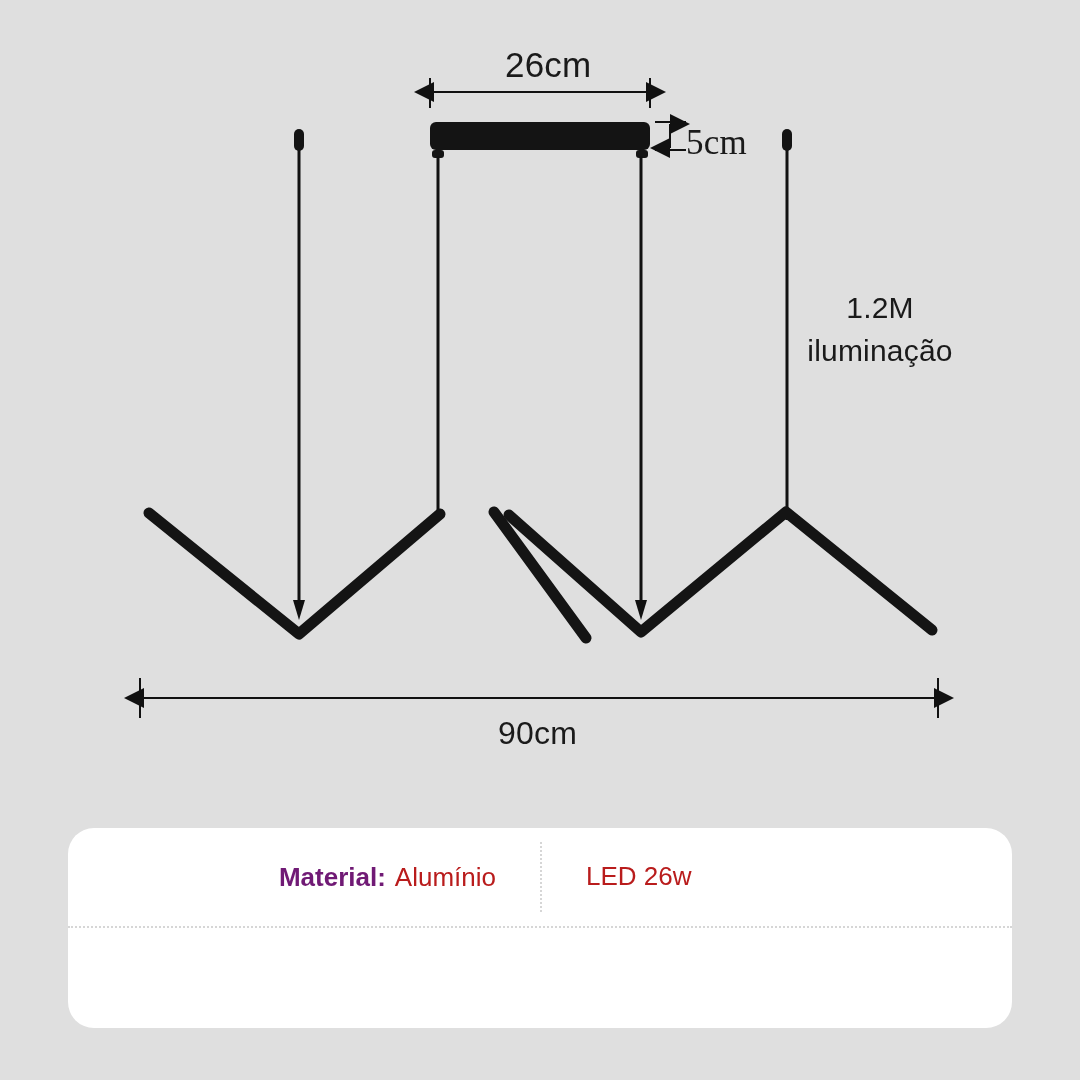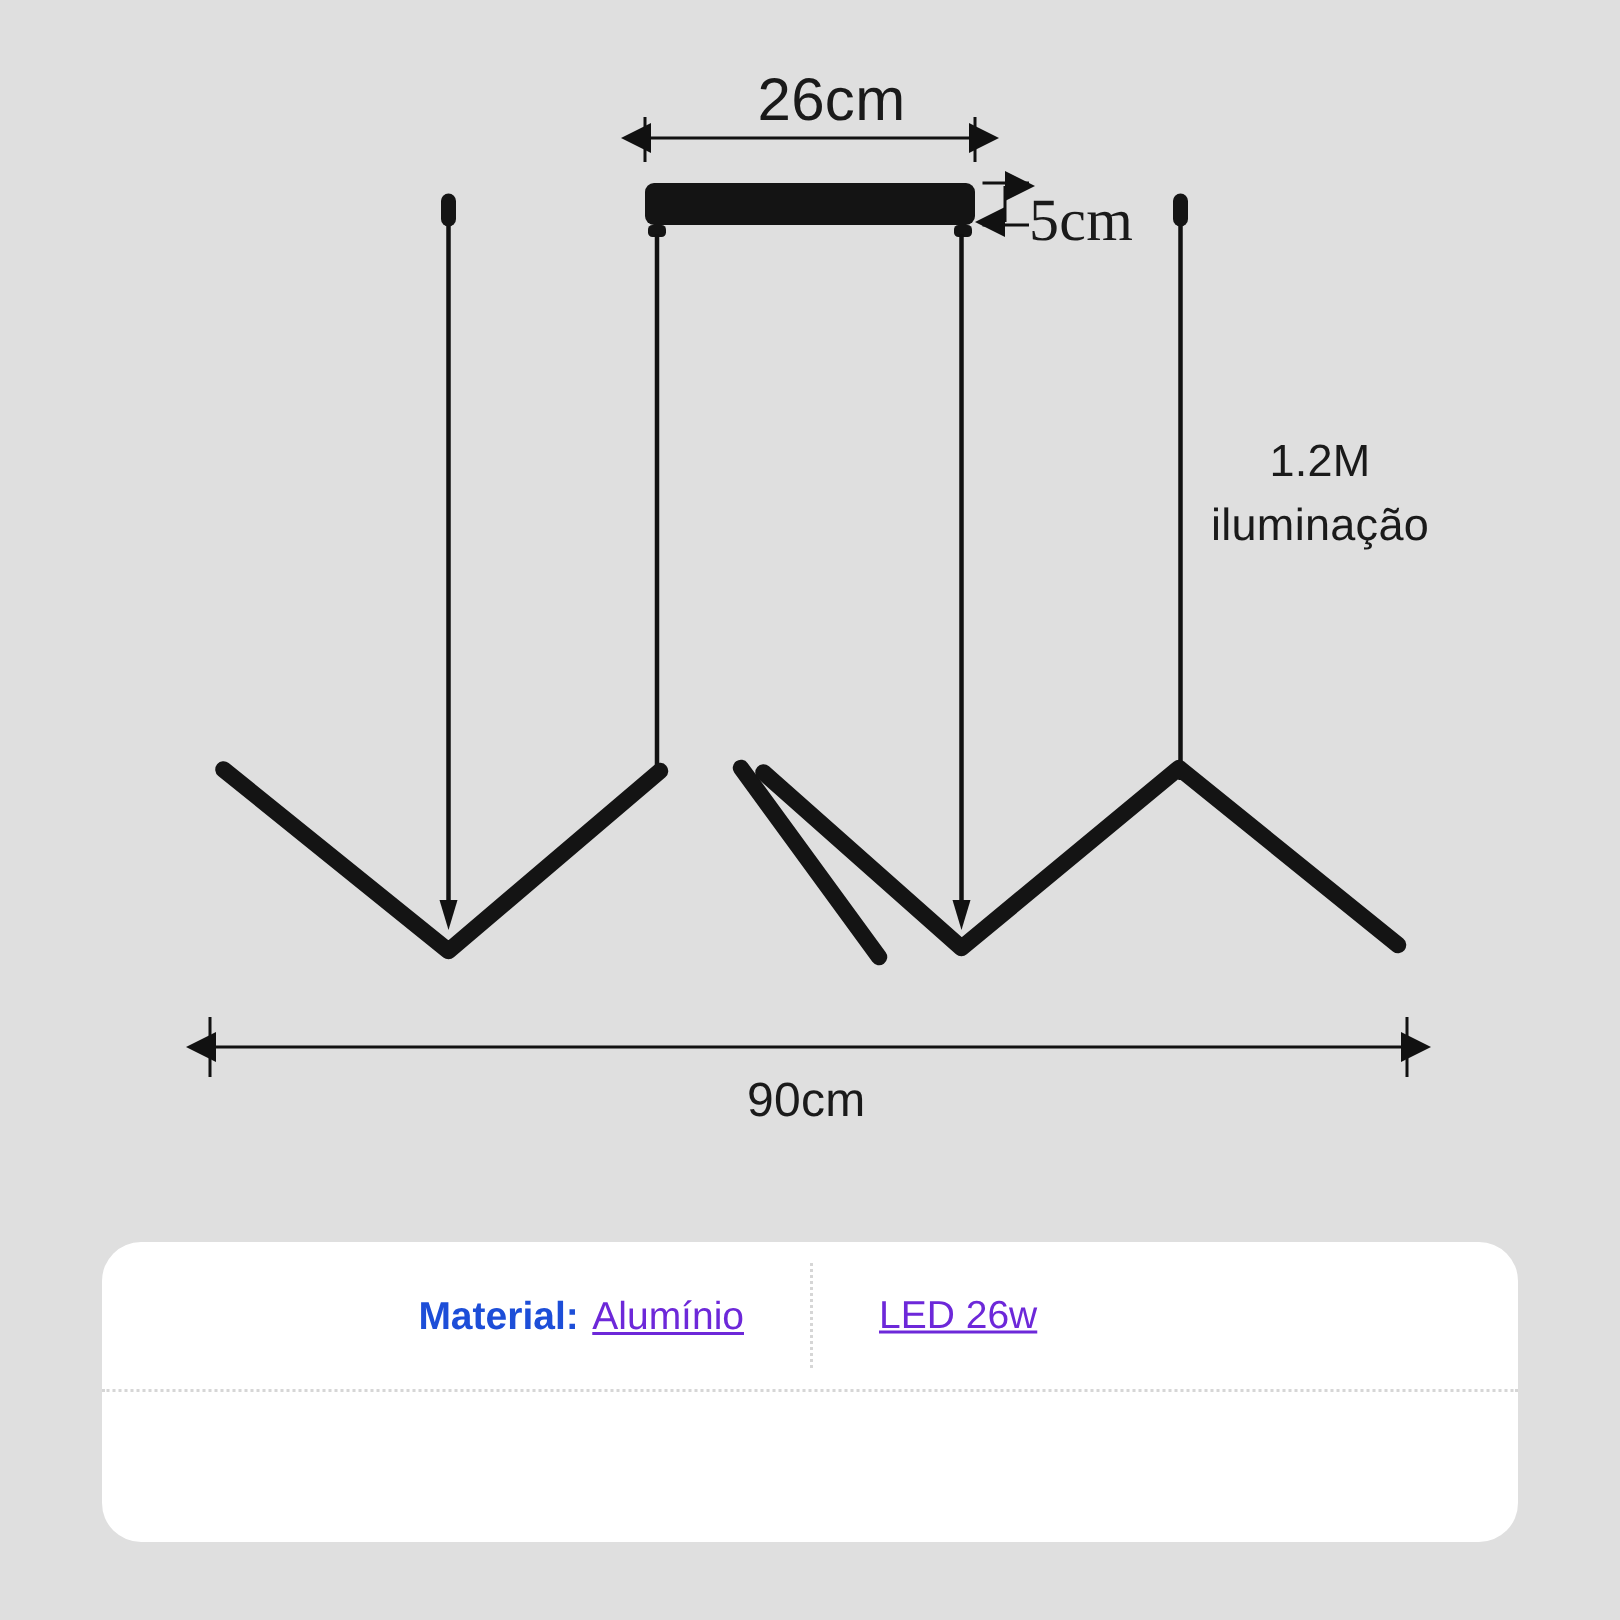--- a/index.html
+++ b/index.html
@@ -22,21 +22,21 @@
   #diagram {
     position: absolute;
     left: 0;
     top: 0;
     width: 1080px;
     height: 1080px;
   }
   .dim-label {
     position: absolute;
     color: #1a1a1a;
-    font-size: 40px;
+    font-size: 35px;
     letter-spacing: 0.2px;
     white-space: nowrap;
   }
   #label-width-top {
     left: 505px;
     top: 45px;
   }
   #label-height {
     left: 686px;
     top: 123px;
@@ -94,26 +94,25 @@
     padding-right: 44px;
   }
   .spec-cell.right {
     justify-content: flex-start;
     padding-left: 44px;
     border-left: 2px dotted #d6d6d6;
     height: 72%;
   }
   .spec-key {
     font-weight: bold;
-    color: #1d4ed8;
+    color: #701a75;
     margin-right: 9px;
   }
   .spec-val {
-    color: #6d28d9;
-    text-decoration: underline;
+    color: #b91c1c;
   }
   .spec-val sup {
     font-size: 0.62em;
     vertical-align: super;
   }
 </style>
 </head>
 <body>
 
 <div id="stage">

